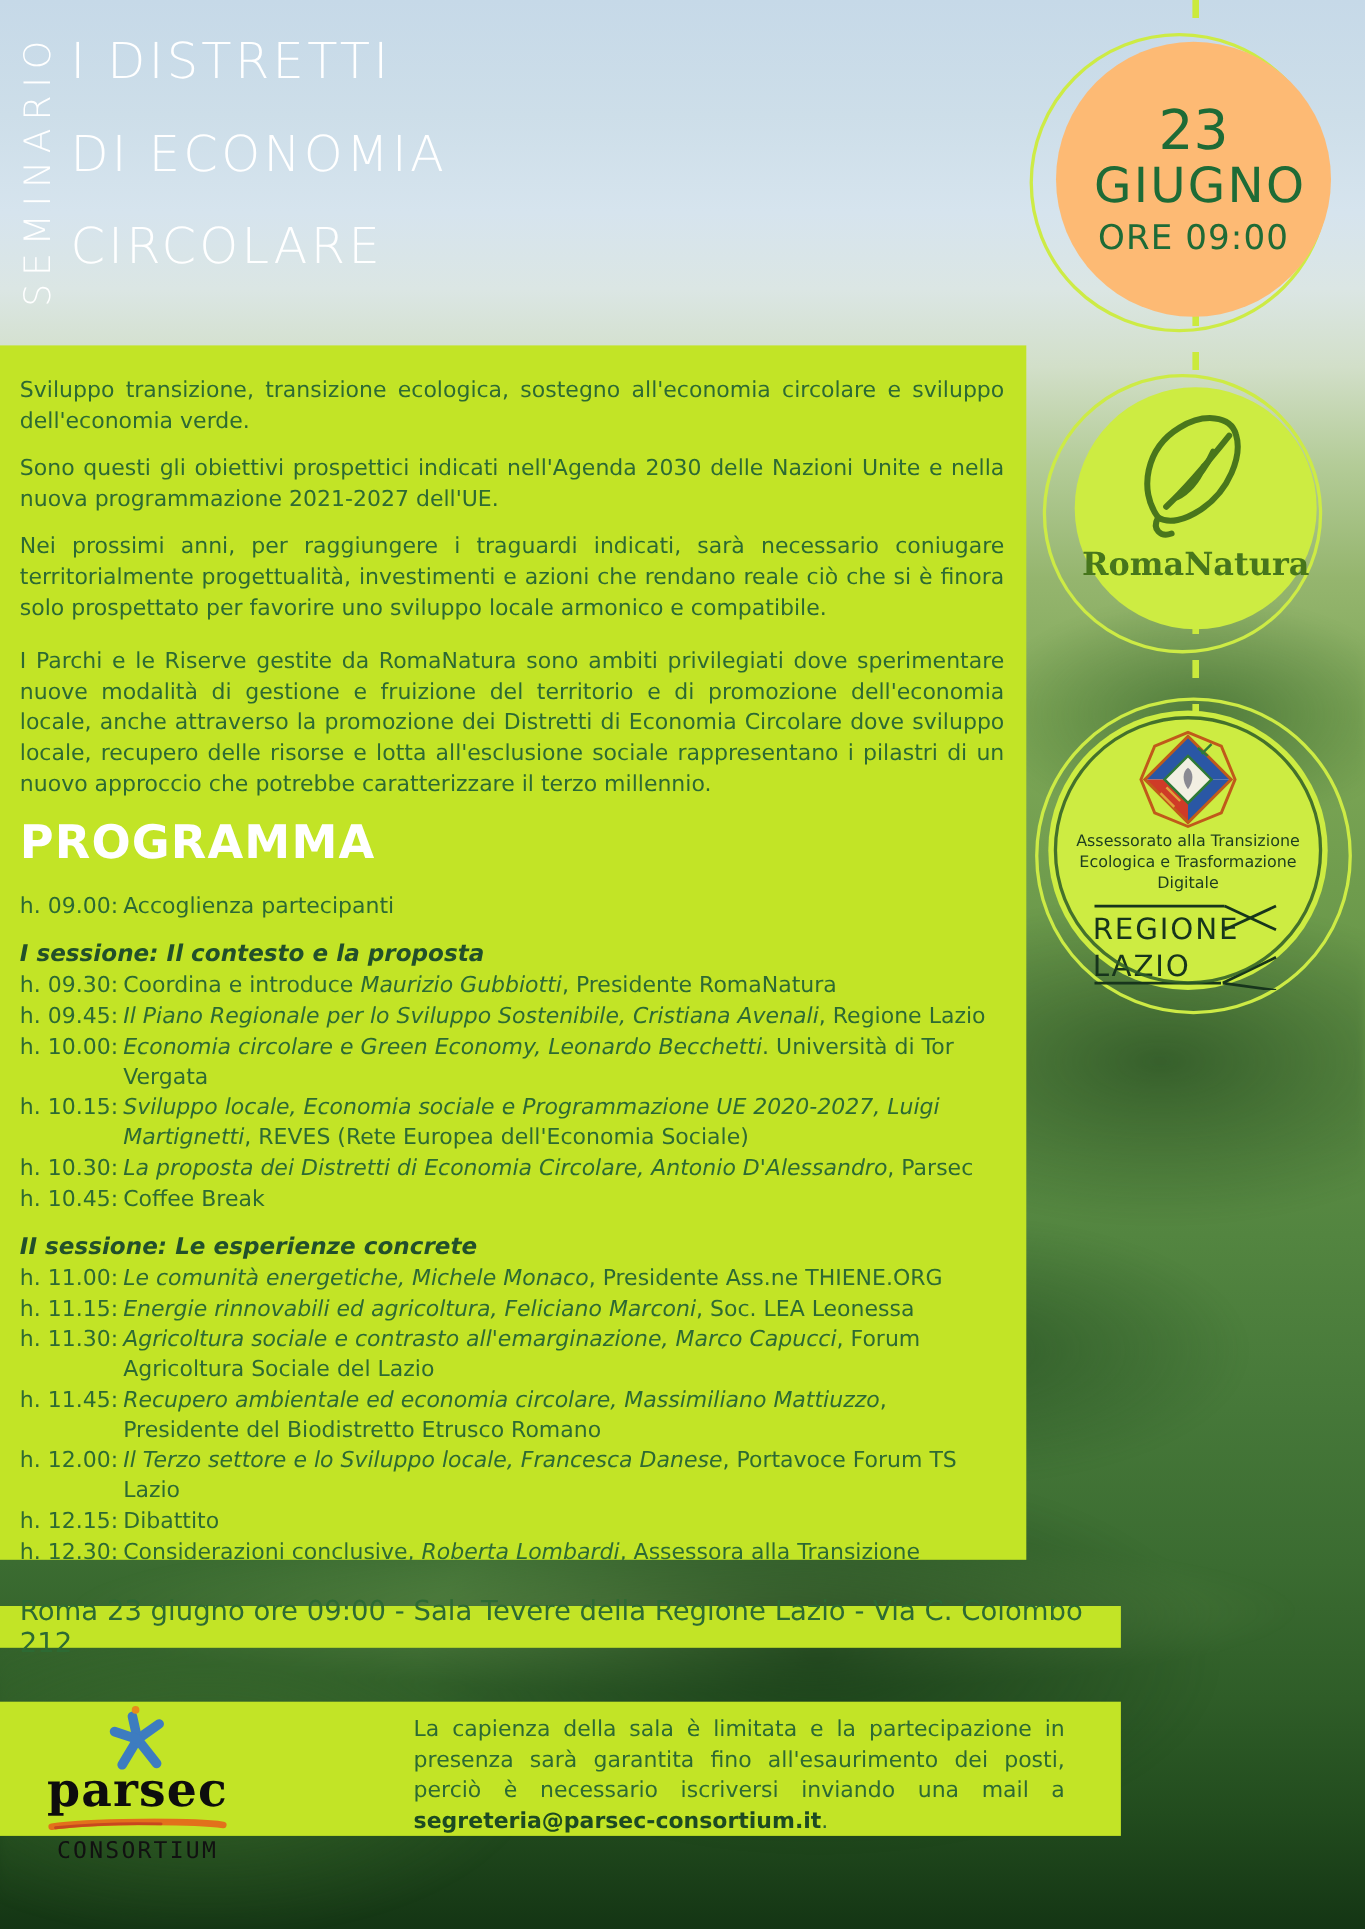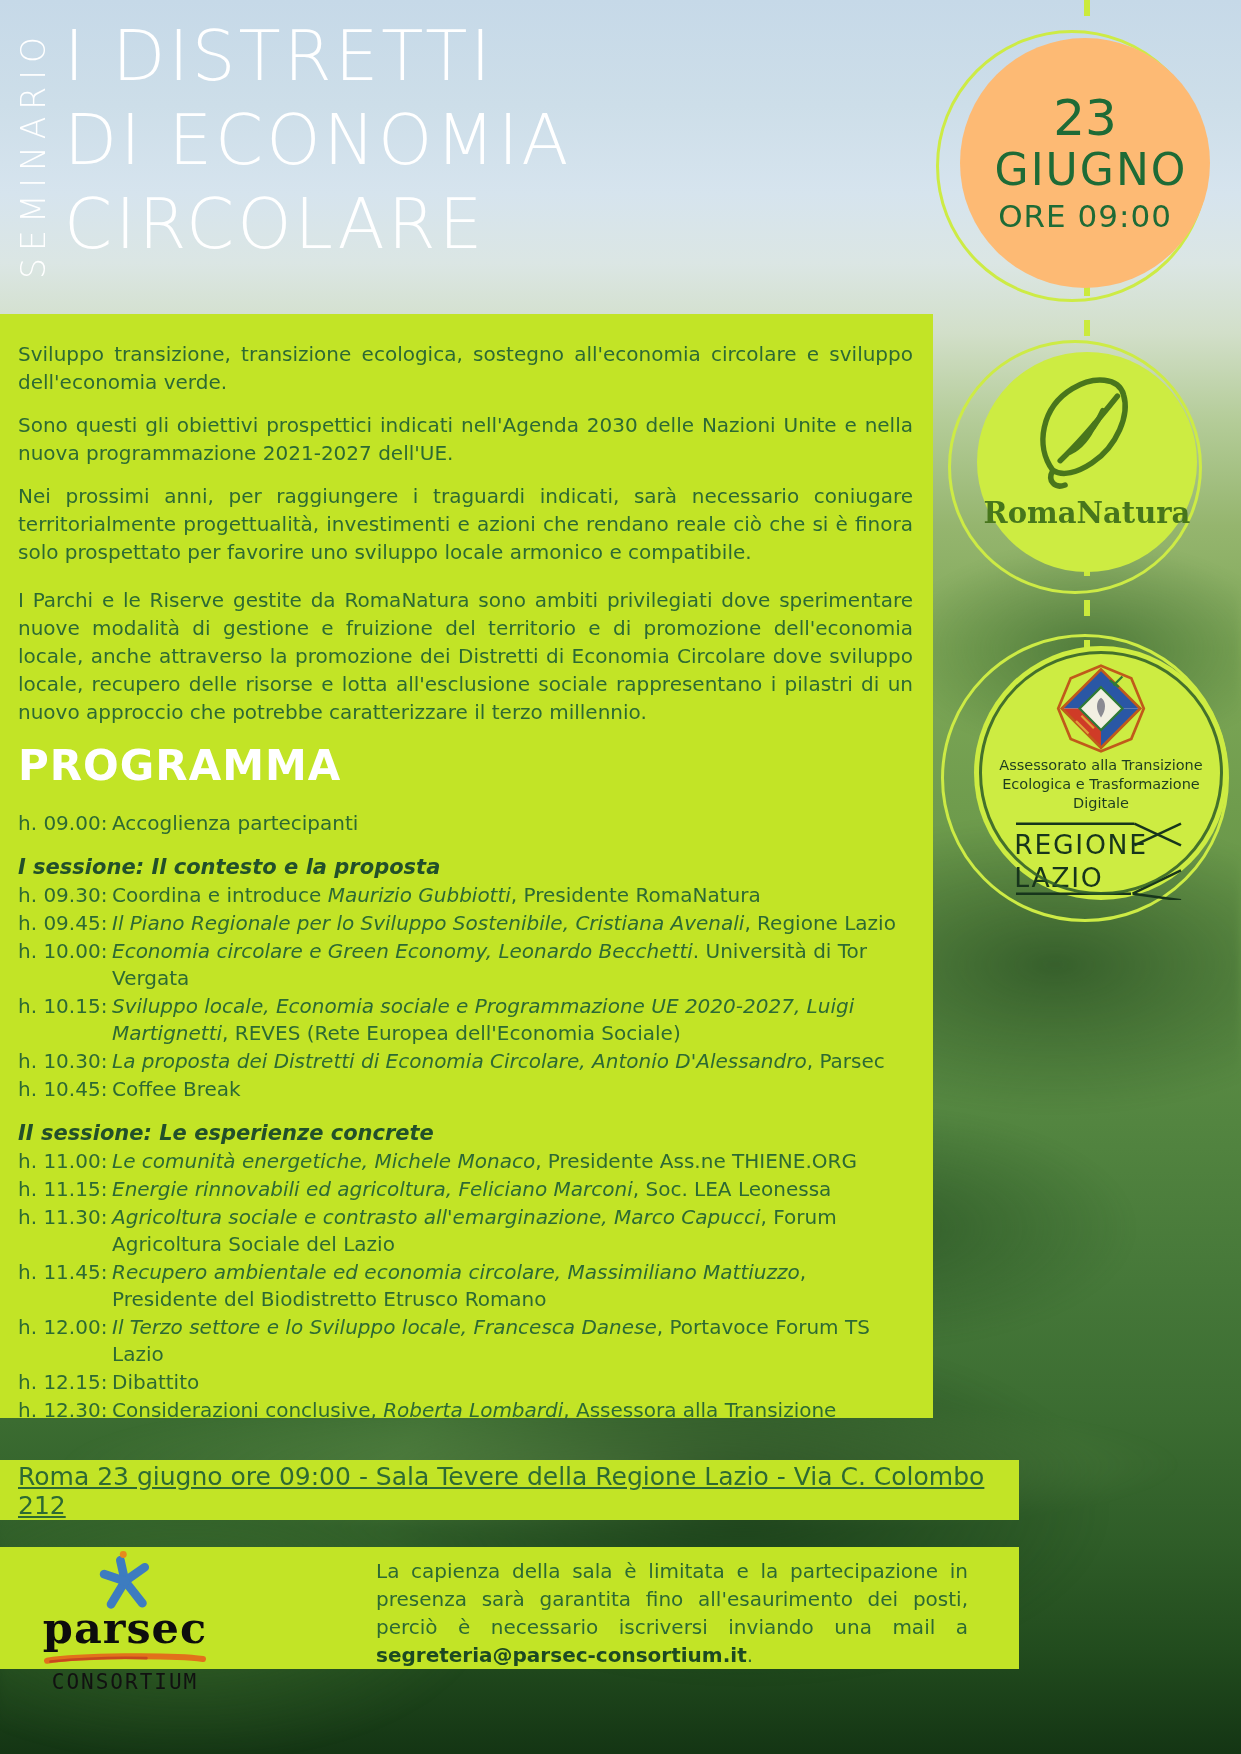--- a/index.html
+++ b/index.html
@@ -27,55 +27,55 @@
       background:repeating-linear-gradient(to bottom,#cbea3c 0 16px,transparent 16px 40px);}
   .ring{position:absolute;border:3px solid #cdeb45;border-radius:50%;z-index:1;}
   #ring1{left:936px;top:30px;width:266px;height:266px;}
   #ring2{left:948px;top:340px;width:248px;height:248px;}
   #ring3{left:941px;top:634px;width:282px;height:282px;}
 
   
   .kicker{position:absolute;left:14px;top:30px;color:#fff;font-size:33px;letter-spacing:7px;
       writing-mode:vertical-rl;transform:rotate(180deg);z-index:2;font-weight:300;}
   .title{position:absolute;left:64px;top:14px;z-index:2;color:#fff;}
-  .title-line{font-size:69px;line-height:84px;font-weight:300;letter-spacing:3px;white-space:nowrap;}
+  .title-line{font-size:45px;line-height:84px;font-weight:300;letter-spacing:3px;white-space:nowrap;}
 
   
   .circle{position:absolute;border-radius:50%;background:#cdec42;z-index:2;
       display:flex;flex-direction:column;align-items:center;box-sizing:border-box;}
   #date-circle{left:960px;top:38px;width:250px;height:250px;background:#fdba74;
       justify-content:center;color:#1e6b36;text-align:center;}
   .date-day{font-size:50px;line-height:1.05;}
   .date-month{font-size:44px;letter-spacing:2px;line-height:1.15;margin-left:12px;}
   .date-time{font-size:31px;letter-spacing:1px;margin-top:2px;}
 
   #romanatura-circle{left:977px;top:352px;width:220px;height:220px;padding-top:16px;}
   .rn-label{font-family:"DejaVu Serif","Liberation Serif",serif;font-weight:bold;
       font-size:29px;color:#47761c;margin-top:0;}
 
-  #regione-circle{left:974px;top:646px;width:254px;height:254px;padding-top:18px;}
+  #regione-circle{left:953px;top:646px;width:254px;height:254px;padding-top:18px;}
   #regione-circle::after{content:"";position:absolute;inset:5px;border:3px solid rgba(44,92,40,.85);
       border-radius:50%;pointer-events:none;}
   .dept{font-size:14.5px;color:#1d3d20;text-align:center;line-height:1.3;margin-top:3px;font-weight:500;}
 
   
   .main-panel{position:absolute;left:0;top:314px;width:933px;height:1104px;background:#c2e426;
       z-index:2;box-sizing:border-box;padding:26px 20px 0 18px;overflow:hidden;color:#2d6a33;}
   .intro p{margin:0 0 15px;font-size:20px;line-height:28px;text-align:justify;}
   .intro p:nth-child(4){margin-top:20px;}
   .prog-heading{color:#ffffff;font-weight:bold;font-size:42px;letter-spacing:1px;margin:14px 0 20px;}
   .session{font-weight:bold;font-style:italic;font-size:21px;margin:18px 0 3px;color:#22502a;}
   .prog-row{display:flex;font-size:20px;line-height:27px;margin-bottom:1px;}
   .prog-time{flex:0 0 94px;}
   .prog-desc{flex:1;}
 
   
   .band{position:absolute;left:0;background:#c2e426;color:#2d6a33;z-index:2;box-sizing:border-box;}
-  #location-band{top:1460px;width:1019px;height:60px;font-size:25px;
-      display:flex;align-items:flex-end;padding-left:18px;text-decoration:underline;}
+  #location-band{top:1460px;width:1019px;height:38px;font-size:25px;
+      display:flex;align-items:center;padding-left:18px;}
   #footer-band{top:1547px;width:1019px;height:122px;}
   .footer-text{position:absolute;left:376px;top:10px;width:592px;font-size:20px;
       line-height:28px;text-align:justify;}
   .footer-text b{color:#1c4a22;}
 
   .parsec{position:absolute;left:30px;top:4px;width:190px;text-align:center;}
   .parsec-name{font-family:"DejaVu Serif","Liberation Serif",serif;font-weight:bold;font-size:43px;
       line-height:1;color:#0d0d0d;letter-spacing:1px;margin-top:-6px;}
   .parsec-sub{font-family:"DejaVu Sans Mono","Liberation Mono",monospace;font-size:21px;
       letter-spacing:2px;color:#111;margin-top:1px;}

